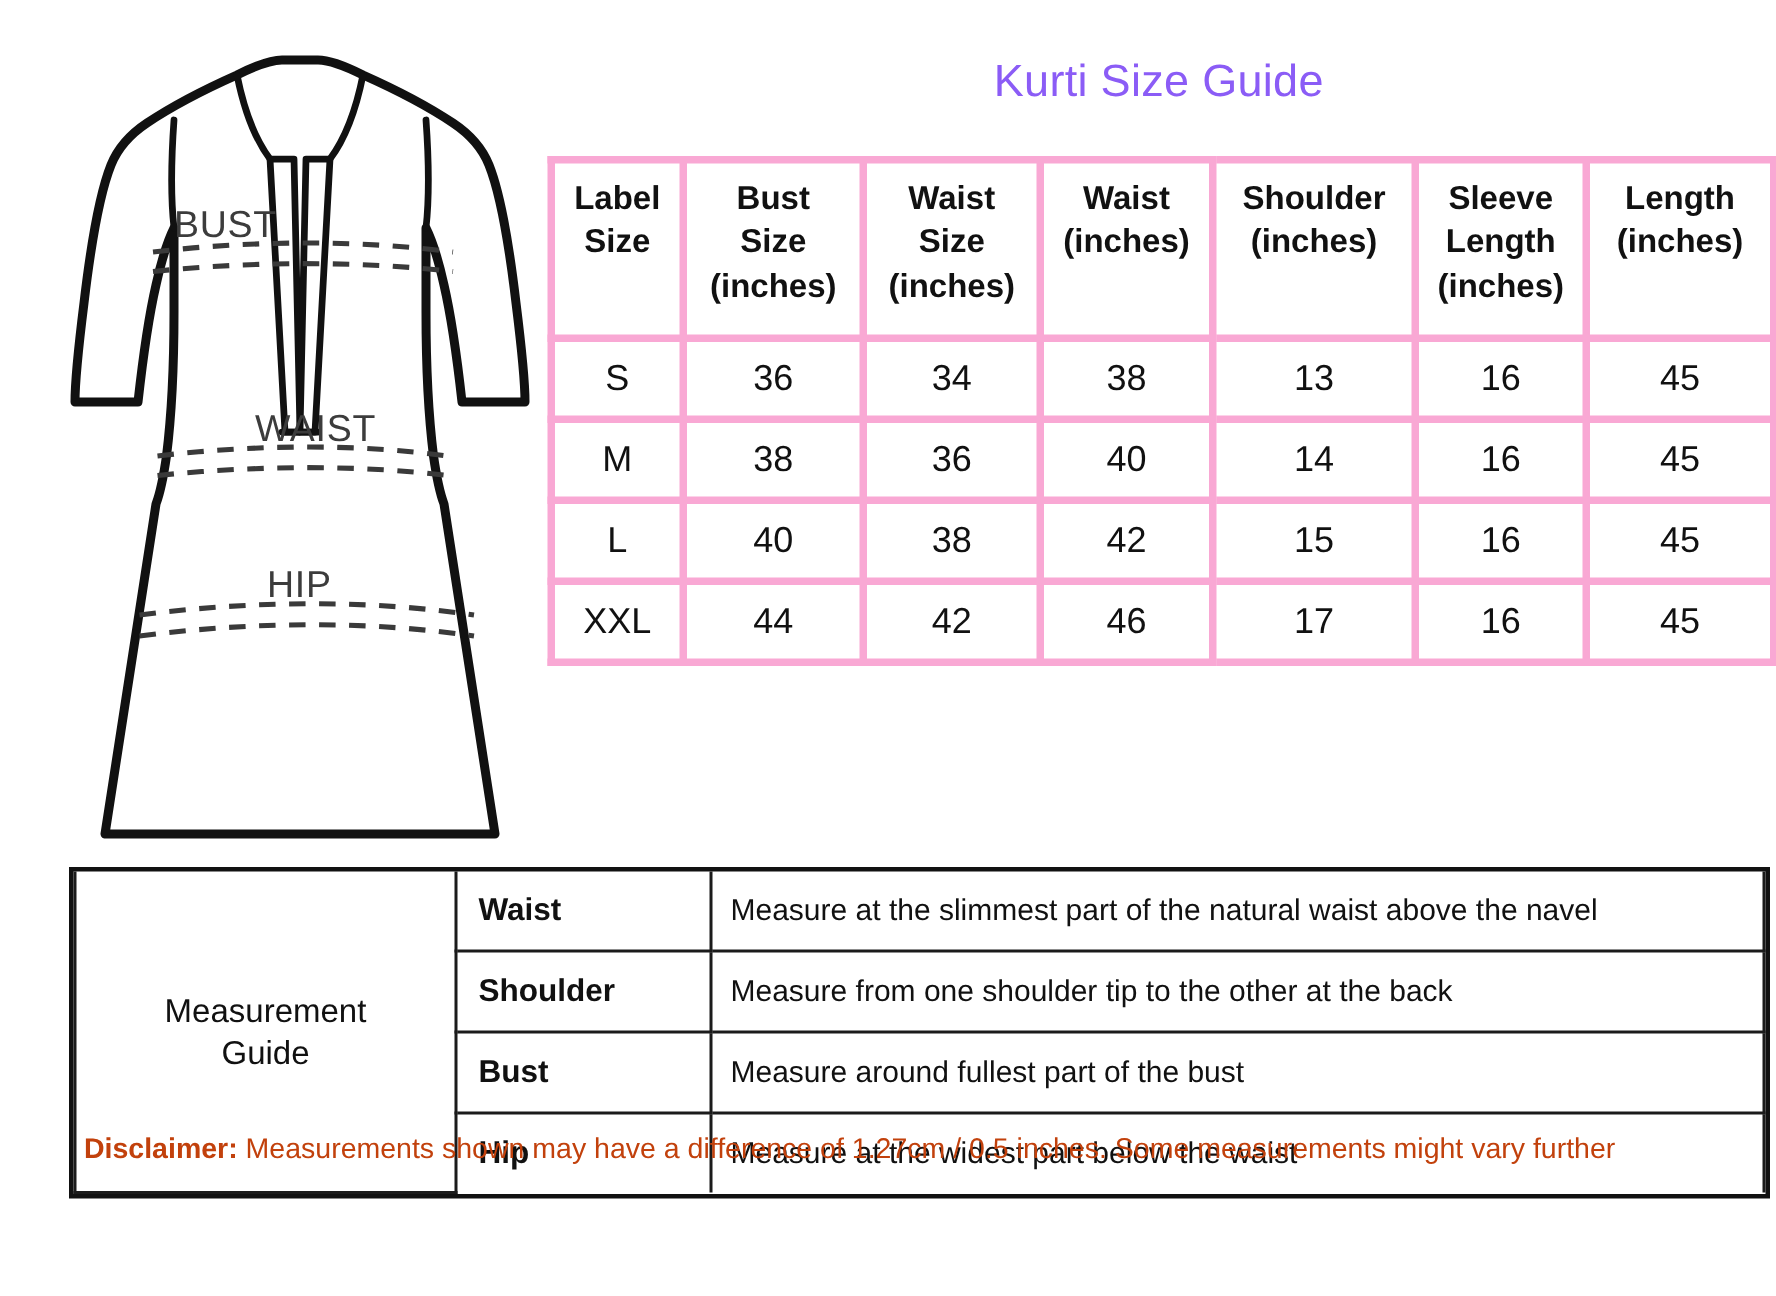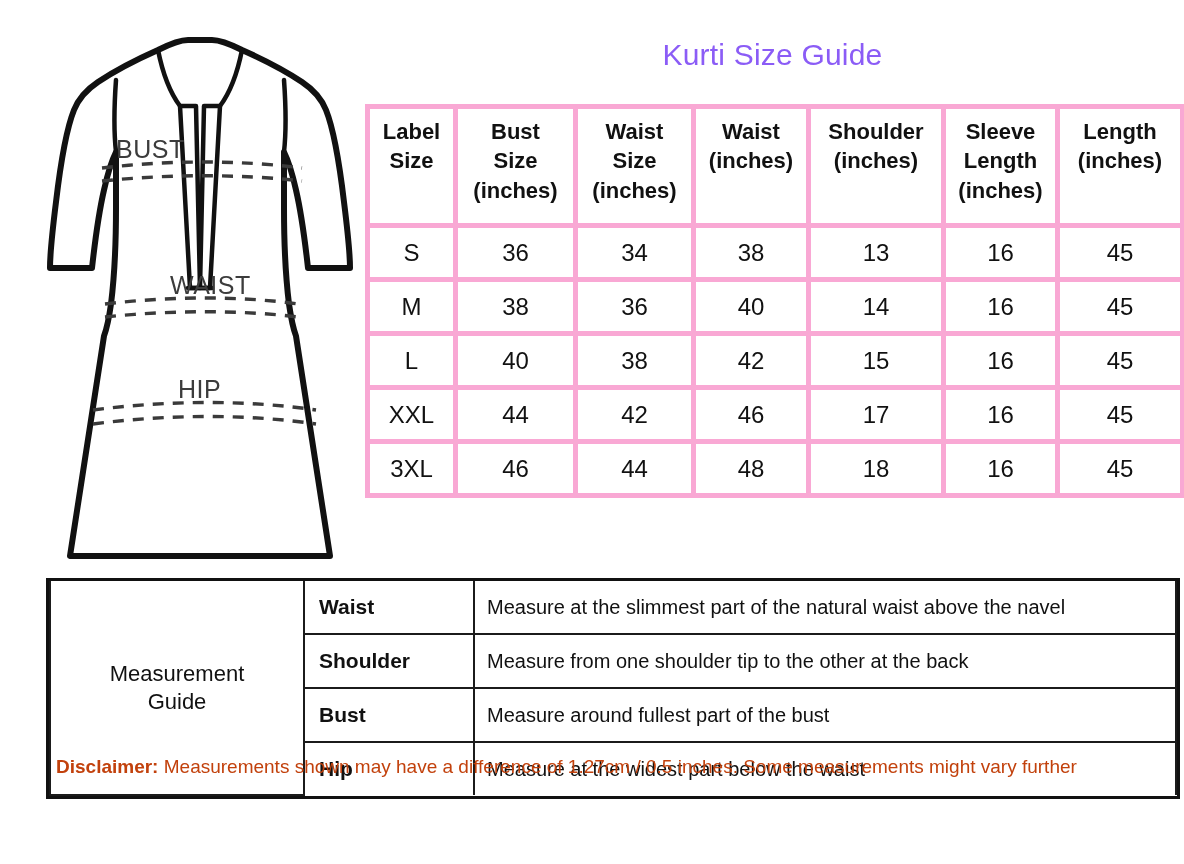--- a/index.html
+++ b/index.html
@@ -329,29 +329,20 @@
         </tr>
         <tr>
           <td>XXL</td>
           <td>44</td>
           <td>42</td>
           <td>46</td>
           <td>17</td>
           <td>16</td>
           <td>45</td>
         </tr>
-        <tr>
-          <td>3XL</td>
-          <td>46</td>
-          <td>44</td>
-          <td>48</td>
-          <td>18</td>
-          <td>16</td>
-          <td>45</td>
-        </tr>
       </tbody>
     </table>
   </div>
 
   <div id="measurement-guide">
     <table class="mg">
       <tbody>
         <tr>
           <td class="mg-title" rowspan="4">
             <div>Measurement</div>

